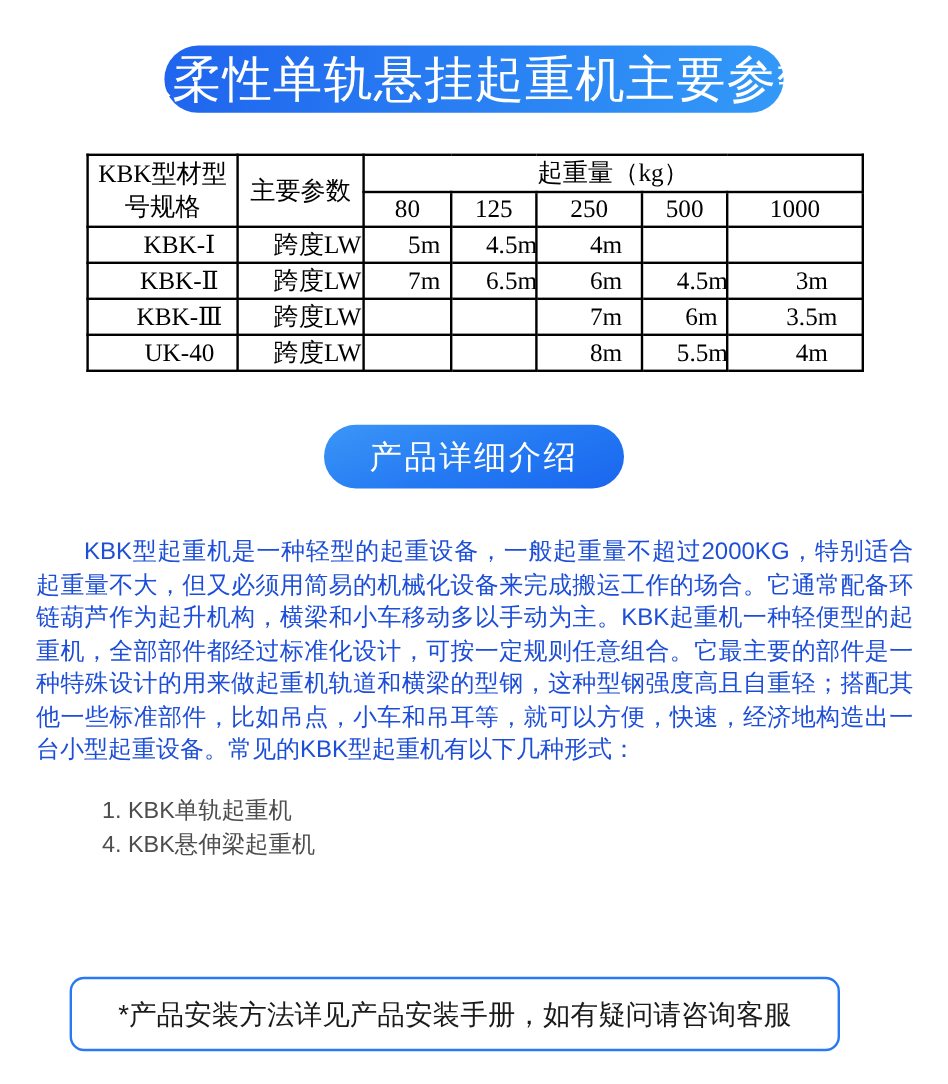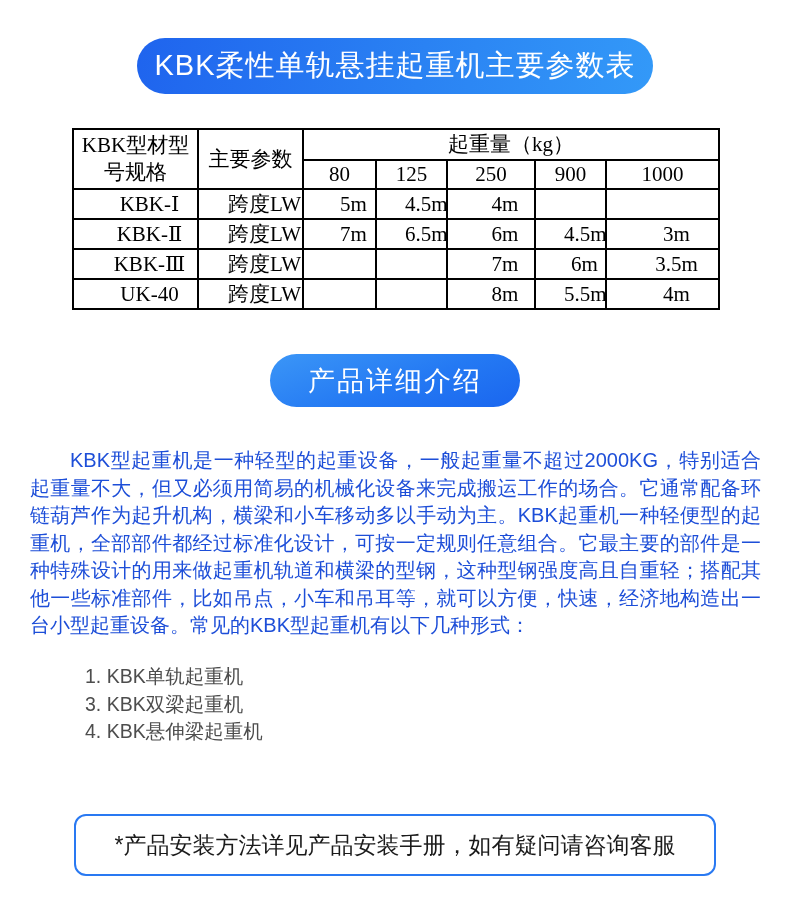--- a/index.html
+++ b/index.html
@@ -17,21 +17,21 @@
   .banner {
     position: absolute;
     left: 137px; top: 38px;
     width: 516px; height: 56px;
     border-radius: 28px;
     background: linear-gradient(100deg, #1f64ee 0%, #2a82f3 55%, #3399f8 100%);
     display: flex; align-items: center; justify-content: center;
   }
   .banner span {
     color: #ffffff;
-    font-size: 29px;
+    font-size: 41px;
     letter-spacing: 1px;
     white-space: nowrap;
   }
 
   
   table.params {
     position: absolute;
     left: 72px; top: 128px;
     width: 646px;
     border-collapse: collapse;
@@ -93,21 +93,21 @@
   .type-item {
     font-size: 19.5px;
     line-height: 27.5px;
     color: #4d4d4d;
     white-space: nowrap;
   }
 
   
   .notice {
     position: absolute;
-    left: 74px; top: 814px;
+    left: 58px; top: 814px;
     width: 642px; height: 62px;
     border: 2px solid #2979f2;
     border-radius: 12px;
     background: #ffffff;
     display: flex; align-items: center; justify-content: center;
   }
   .notice span {
     font-size: 23px;
     color: #1a1a1a;
     white-space: nowrap;
@@ -135,21 +135,21 @@
     <tbody>
       <tr>
         <th rowspan="2">KBK型材型号规格</th>
         <th rowspan="2">主要参数</th>
         <th colspan="5" class="h-group">起重量（kg）</th>
       </tr>
       <tr class="h-cap">
         <th>80</th>
         <th>125</th>
         <th>250</th>
-        <th>900</th>
+        <th>500</th>
         <th>1000</th>
       </tr>
       <tr class="data">
         <td>KBK-Ⅰ</td>
         <td>跨度LW</td>
         <td>5m</td>
         <td>4.5m</td>
         <td>4m</td>
         <td></td>
         <td></td>
@@ -186,21 +186,20 @@
 
   <div class="section-pill">
     <span>产品详细介绍</span>
   </div>
 
   <p class="intro">KBK型起重机是一种轻型的起重设备，一般起重量不超过2000KG，特别适合起重量不大，但又必须用简易的机械化设备来完成搬运工作的场合。它通常配备环链葫芦作为起升机构，横梁和小车移动多以手动为主。KBK起重机一种轻便型的起重机，全部部件都经过标准化设计，可按一定规则任意组合。它最主要的部件是一种特殊设计的用来做起重机轨道和横梁的型钢，这种型钢强度高且自重轻；搭配其他一些标准部件，比如吊点，小车和吊耳等，就可以方便，快速，经济地构造出一台小型起重设备。常见的KBK型起重机有以下几种形式：</p>
 
   <div class="type-lists">
     <div class="type-col left">
       <div class="type-item">1. KBK单轨起重机</div>
-      <div class="type-item">3. KBK双梁起重机</div>
       <div class="type-item">4. KBK悬伸梁起重机</div>
     </div>
   </div>
 
   <div class="notice">
     <span>*产品安装方法详见产品安装手册，如有疑问请咨询客服</span>
   </div>
 
 </div>
 

